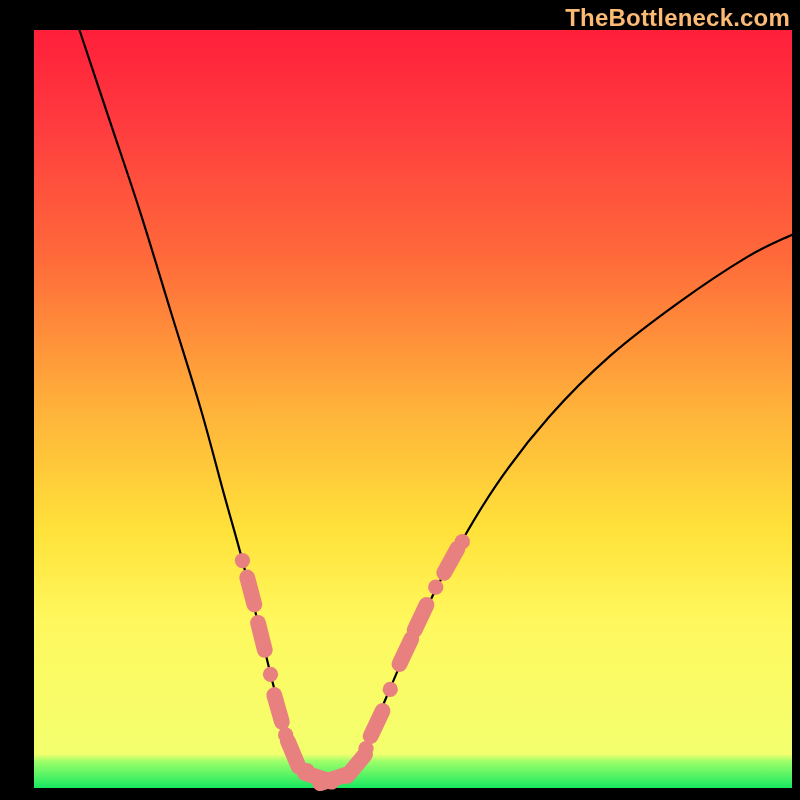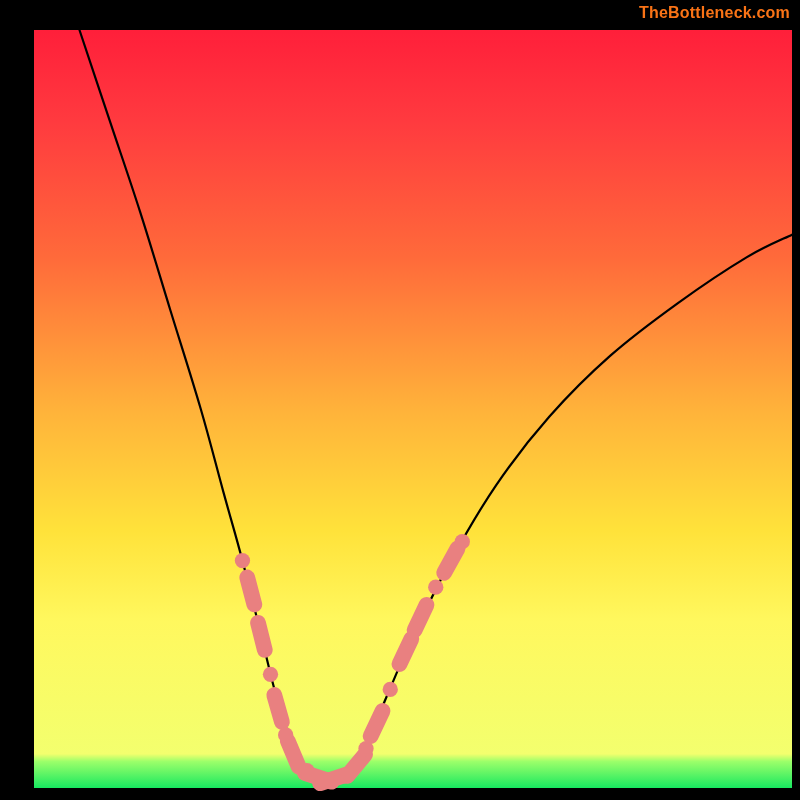--- a/index.html
+++ b/index.html
@@ -14,22 +14,22 @@
   .stage {
     position: relative;
     width: 800px;
     height: 800px;
     background: #000;
   }
   .watermark {
     position: absolute;
     top: 4px;
     right: 10px;
-    color: #f97316;
-    font-size: 16px;
+    color: #fdba74;
+    font-size: 24px;
     font-weight: 600;
     letter-spacing: 0.2px;
     z-index: 5;
     user-select: none;
   }
   svg {
     position: absolute;
     left: 0;
     top: 0;
     width: 800px;

